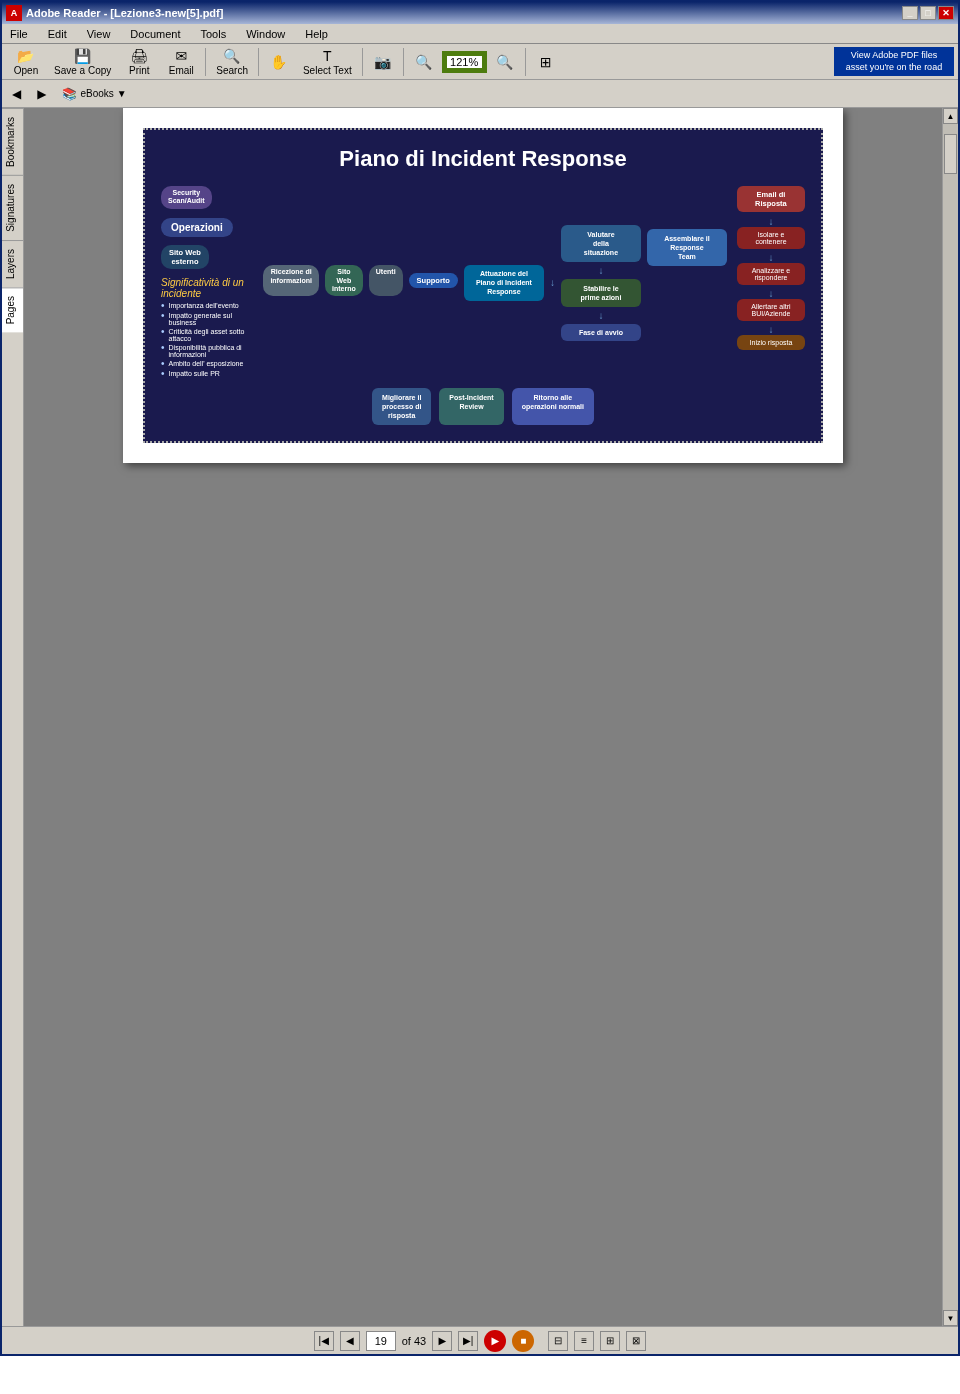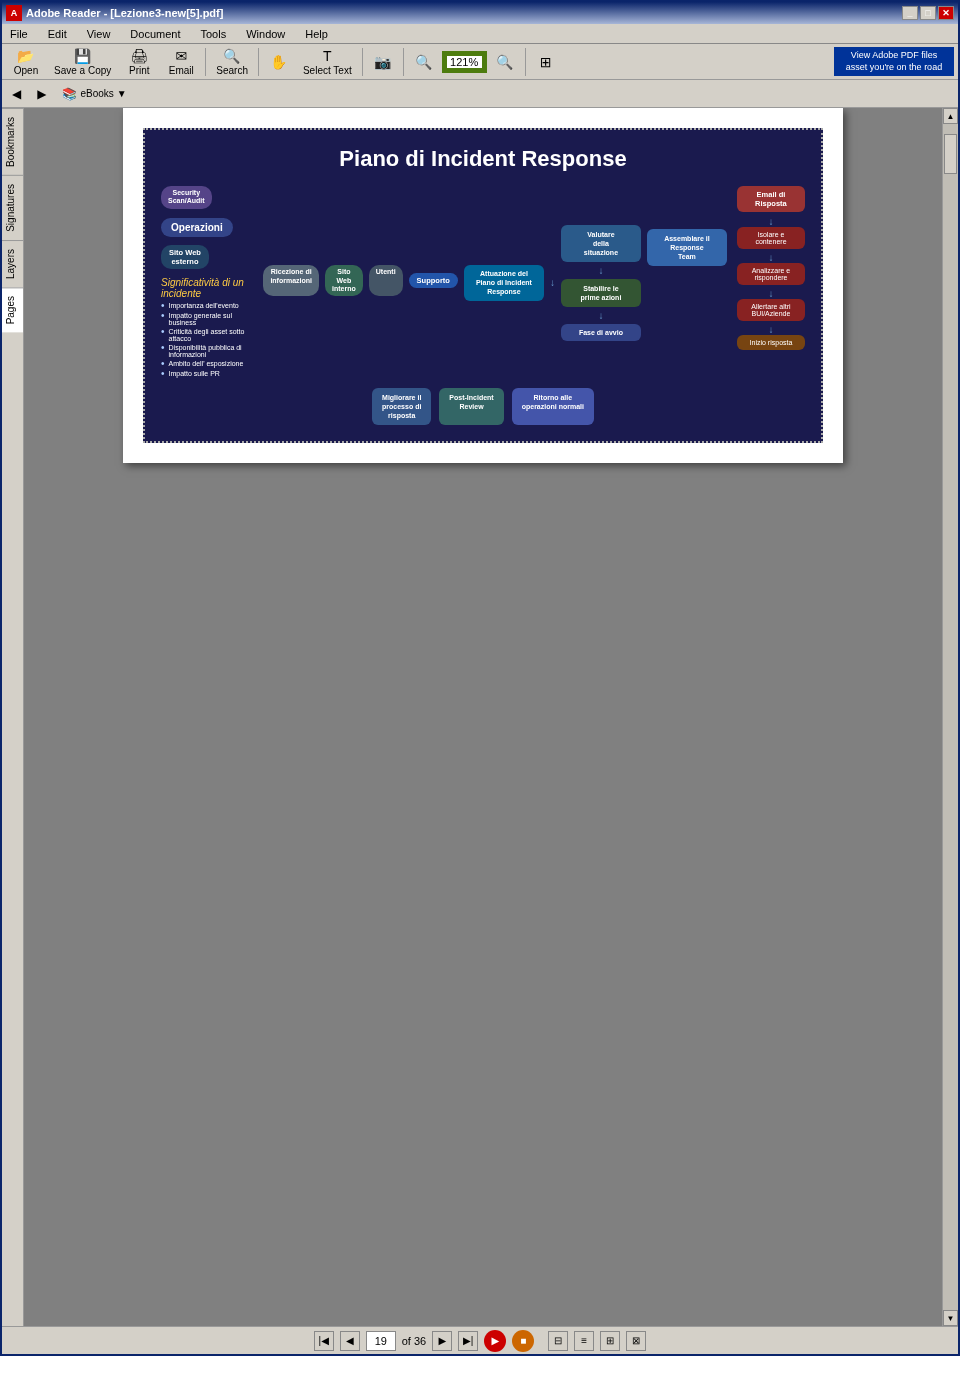--- a/index.html
+++ b/index.html
@@ -602,21 +602,21 @@
         <div class="scroll-thumb"></div>
       </div>
       <div class="scroll-btn">▼</div>
     </div>
   </div>
 
   <div class="nav-bar">
     <div class="nav-btn">|◀</div>
     <div class="nav-btn">◀</div>
     <input class="nav-input" type="text" value="19" style="">
-    <span class="nav-text">of <span>36</span></span>
+    <span class="nav-text">of <span>43</span></span>
     <div class="nav-btn">▶</div>
     <div class="nav-btn">▶|</div>
     <button class="nav-play-btn">▶</button>
     <button class="nav-play-btn" style="background:#cc6600;">■</button>
 
     <div class="nav-btn" style="margin-left:8px;">⊟</div>
     <div class="nav-btn">≡</div>
     <div class="nav-btn">⊞</div>
     <div class="nav-btn">⊠</div>
   </div>

